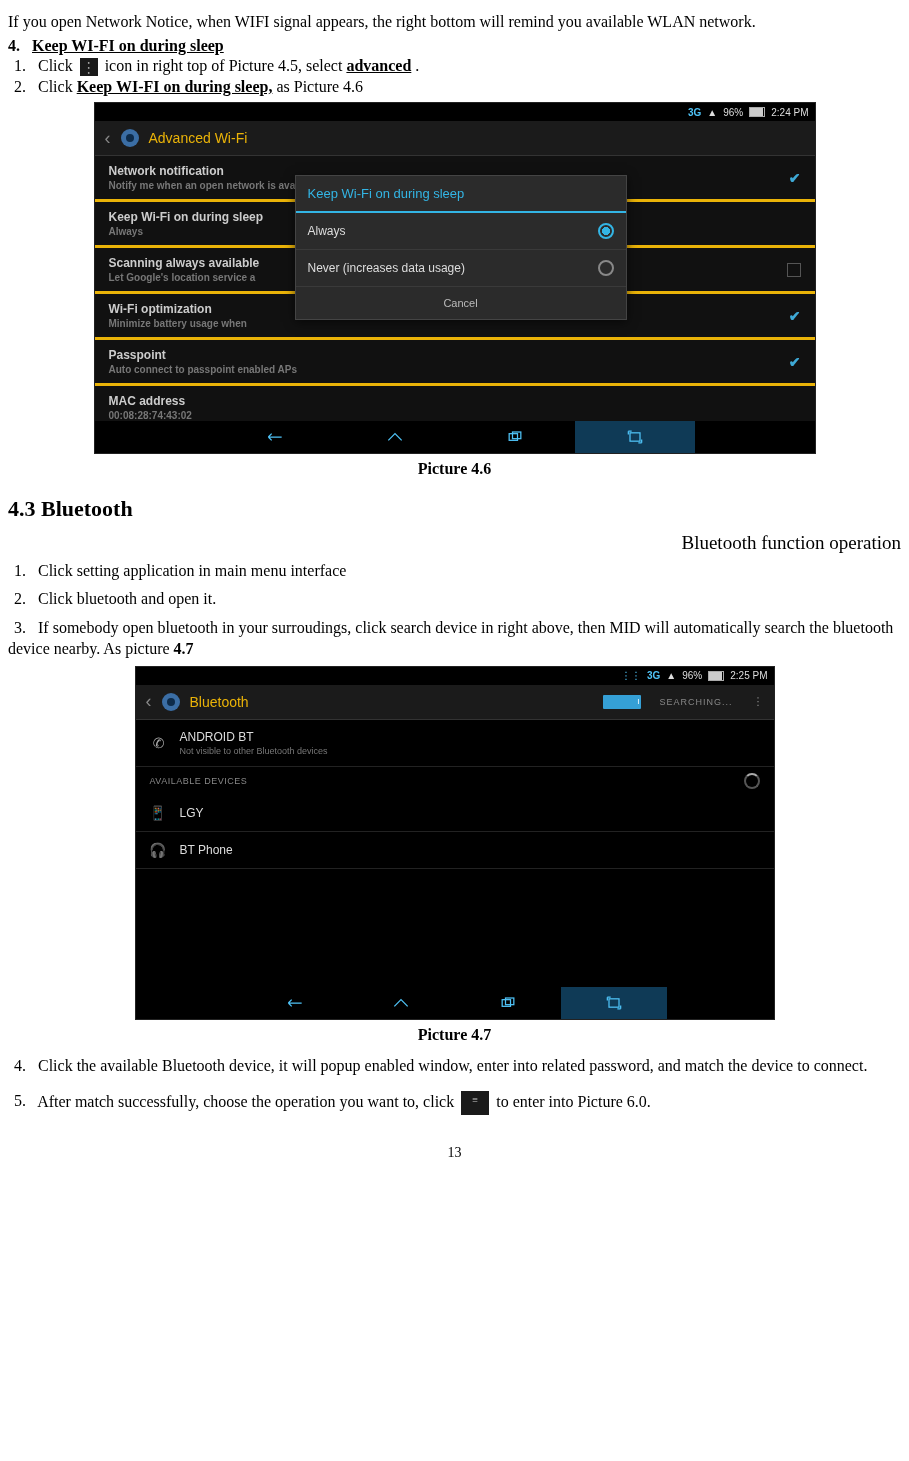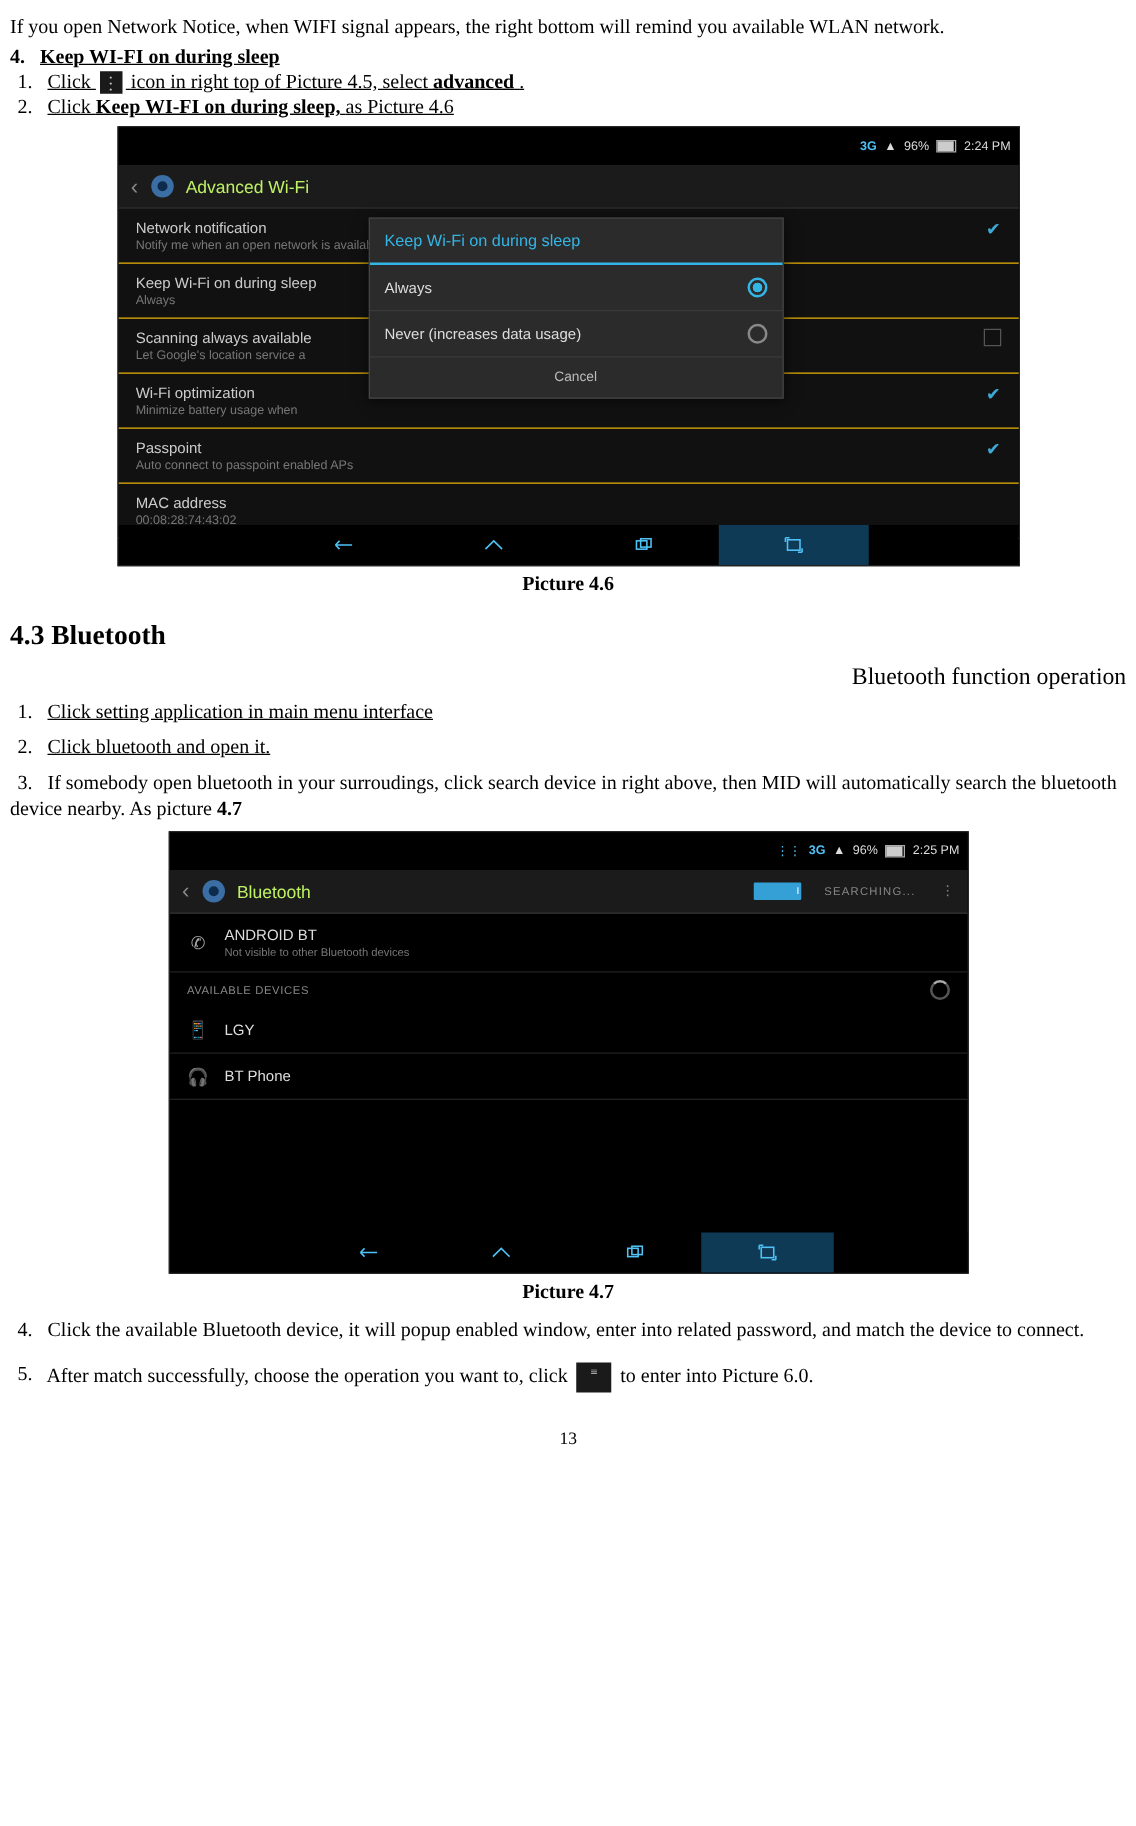--- a/index.html
+++ b/index.html
@@ -11,21 +11,21 @@
     padding: 10px 8px;
     width: 909px;
     box-sizing: border-box;
   }
   .para { margin: 2px 0; line-height: 1.3; }
   .bold { font-weight: bold; }
   .underline { text-decoration: underline; }
   .num-heading { margin: 4px 0 2px 0; }
   .ol-item { margin: 2px 0 2px 6px; }
   .ol-num { display: inline-block; width: 20px; vertical-align: top; }
-  .ol-body { display: inline; text-decoration: underline; }
+  .ol-body { display: inline; }
   .icon-box {
     display: inline-block;
     width: 18px; height: 18px;
     background: #1a1a1a;
     vertical-align: middle;
     margin: 0 3px;
   }
   .icon-dots { text-align: center; color: #bdbdbd; font-size: 4px; line-height: 5px; padding-top: 2px; }
   .icon-sliders { color: #ccc; font-size: 10px; text-align: center; line-height: 18px; }
   .fig-wrap { text-align: center; margin: 6px 0; }
@@ -41,45 +41,45 @@
     color: #ddd;
     font-family: "Helvetica Neue", Arial, sans-serif;
     font-size: 11px;
     text-align: left;
     position: relative;
     border: 1px solid #222;
   }
   .shot1 { width: 720px; height: 350px; }
   .shot2 { width: 638px; height: 352px; }
   .status-bar {
-    height: 30px; background: #000;
+    height: 18px; background: #000;
     display: flex; justify-content: flex-end; align-items: center;
     gap: 6px; padding-right: 6px; font-size: 10px; color: #ddd;
   }
   .status-bar .sig { color: #4fc3f7; font-weight: bold; }
   .status-bar .batt { display: inline-block; width: 14px; height: 8px; border: 1px solid #aaa; position: relative; }
   .status-bar .batt::after { content: ""; position: absolute; left: 0; top: 0; bottom: 0; width: 13px; background: #ccc; }
   .app-bar {
     height: 34px; background: #1b1b1b; display: flex; align-items: center; padding: 0 10px;
     border-bottom: 1px solid #333; gap: 10px;
   }
   .back-caret { font-size: 18px; color: #888; }
   .gear { width: 18px; height: 18px; border-radius: 50%; background: #3b6ea5; position: relative; }
   .gear::before { content: ""; position: absolute; inset: 5px; border-radius: 50%; background: #0d2b4a; }
-  .app-title { color: #bef264; font-size: 14px; }
+  .app-title { color: #eab308; font-size: 14px; }
   .toggle-on {
     width: 34px; height: 14px; background: #35a0d6;
     display: flex; align-items: center; justify-content: flex-end;
     font-size: 8px; color: #fff; padding: 0 2px; border-radius: 1px;
     margin-left: auto;
   }
   .searching { color: #888; font-size: 9px; letter-spacing: 1px; margin-left: 8px; }
 
   .settings-list { background: #111; }
-  .set-row { padding: 8px 14px; border-bottom: 1px solid #eab308; display: flex; align-items: flex-start; justify-content: space-between; }
+  .set-row { padding: 8px 14px; border-bottom: 3px solid #eab308; display: flex; align-items: center; justify-content: space-between; font-weight: bold; }
   .set-text .t1 { color: #ccc; font-size: 12px; }
   .set-text .t2 { color: #777; font-size: 10px; margin-top: 2px; }
   .chk { color: #3ea9d6; font-size: 14px; }
   .chk-off { width: 12px; height: 12px; border: 1px solid #555; display: inline-block; }
 
   
   .dialog {
     position: absolute;
     left: 200px; top: 72px; width: 330px;
     background: #2b2b2b; border: 1px solid #444;

